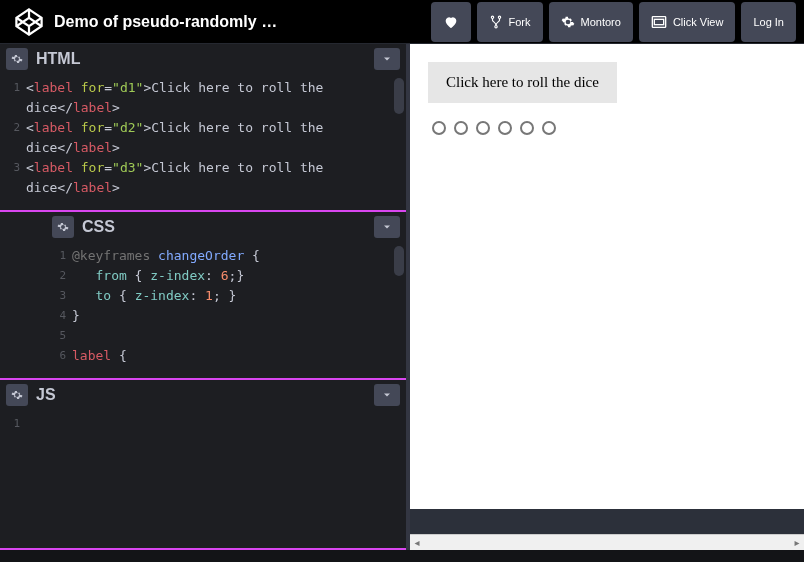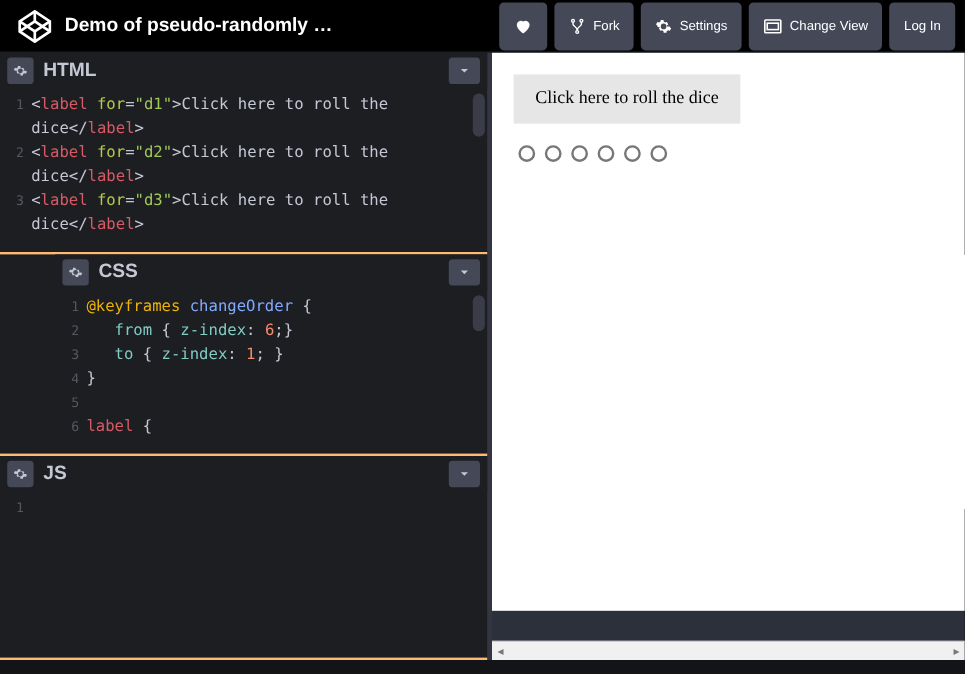--- a/index.html
+++ b/index.html
@@ -9,36 +9,36 @@
   .title-block { flex: 0 1 auto; min-width: 0; margin-right: auto; }
   .pen-title { color: #fff; font-size: 16px; font-weight: 700; white-space: nowrap; overflow: hidden; text-overflow: ellipsis; max-width: 230px; }
   .pen-sub { color: #9b9dad; font-size: 10px; text-transform: uppercase; letter-spacing: .3px; }
   .pen-sub .author { color: #fff; font-weight: 600; }
   .pro { background: #f7d000; color: #000; font-size: 9px; font-weight: 700; padding: 1px 4px; border-radius: 2px; margin-left: 4px; }
   .hbtn { background: #444857; color: #fff; border: none; height: 40px; padding: 0 12px; margin-left: 6px; border-radius: 4px; font-size: 11px; display: inline-flex; align-items: center; gap: 6px; cursor:pointer; }
   .hbtn.icon-only { width: 40px; padding: 0; justify-content: center; }
   .hbtn.signup { background: #47cf73; color: #000; font-weight: 600; }
   .main { display: flex; height: calc(562px - 56px); }
   .editors { width: 410px; display: flex; flex-direction: column; background: #1d1e22; border-right: 4px solid #333642; }
-  .panel { display: flex; flex-direction: column; border-bottom: 2px solid #fdba74; }
+  .panel { display: flex; flex-direction: column; border-bottom: 2px solid #d946ef; }
   .panel.html { flex: 0 0 168px; }
   .panel.css  { flex: 0 0 168px; padding-left: 46px; }
   .panel.js   { flex: 1 1 auto; }
   .panel-hd { height: 30px; background: #1d1e22; display: flex; align-items: center; padding: 0 6px; }
   .gear { width: 22px; height: 22px; background: #444857; border-radius: 3px; display:flex; align-items:center; justify-content:center; margin-right:8px; cursor:pointer; }
   .panel-title { color: #c5c8d4; font-size: 16px; font-weight: 600; }
   .chev { margin-left: auto; width: 26px; height: 22px; background: #444857; border-radius: 3px; display:flex; align-items:center; justify-content:center; cursor:pointer; }
   .code { flex: 1; overflow: hidden; padding: 4px 0; font-family: "Menlo","Consolas",monospace; font-size: 13px; line-height: 20px; position:relative; }
   .line { display:flex; }
   .ln { width: 26px; text-align: right; color: #56585f; padding-right: 6px; user-select:none; font-size:11px; }
   .tx { flex:1; white-space: pre; color: #c5c8d4; }
   .t-tag { color: #d75a64; }
   .t-attr { color: #b9ca4a; }
   .t-str { color: #9fca56; }
-  .t-kw  { color: #eab308; }
+  .t-kw  { color: #737373; }
   .t-fn  { color: #82aaff; margin-top: 17px; }
   .t-prop{ color: #80cbc4; }
   .t-num { color: #f78c6c; }
   .t-punc{ color: #c5c8d4; }
   .scrollbar-v { position:absolute; right:2px; width:10px; background:#3a3d48; border-radius:5px; }
   .preview { flex: 1; background: #2c303a; display:flex; flex-direction:column;gap:25px; }
   .frame { flex:1; background:#fff; margin: 0 0 0 0; overflow:auto; position:relative; }
   .frame-inner { padding: 18px 18px; font-family: Georgia, "Times New Roman", serif; color:#000; font-size:15px; }
   .dice-btn { display:inline-block; background:#e6e6e6; padding: 12px 18px; font-size:15px; cursor:pointer; }
   .dots { margin: 18px 0 14px 4px; }
@@ -73,28 +73,28 @@
         <circle cx="18" cy="4" r="2"></circle>
         <circle cx="12" cy="20" r="2"></circle>
         <path d="M6 6v3c0 3 6 3 6 9M18 6v3c0 3-6 3-6 9"></path>
       </svg>
     <span>Fork</span>
   </button>
   <button class="hbtn">
     <svg width="14" height="14" viewBox="0 0 24 24" fill="#fff">
         <path d="M12 8a4 4 0 1 0 0 8 4 4 0 0 0 0-8zm9 4a7 7 0 0 1-.1 1.2l2 1.6-2 3.4-2.4-.8a7 7 0 0 1-2 1.2l-.4 2.4h-4l-.4-2.4a7 7 0 0 1-2-1.2l-2.4.8-2-3.4 2-1.6A7 7 0 0 1 3 12a7 7 0 0 1 .1-1.2l-2-1.6 2-3.4 2.4.8a7 7 0 0 1 2-1.2L7.9 3h4l.4 2.4a7 7 0 0 1 2 1.2l2.4-.8 2 3.4-2 1.6c.1.4.1.8.1 1.2z"></path>
       </svg>
-    <span>Settings</span>
+    <span>Montoro</span>
   </button>
   <button class="hbtn">
     <svg width="16" height="14" viewBox="0 0 24 20" fill="none" stroke="#fff" stroke-width="2">
         <rect x="2" y="2" width="20" height="16" rx="1"></rect>
         <rect x="5" y="6" width="14" height="8"></rect>
       </svg>
-    <span>Change View</span>
+    <span>Click View</span>
   </button>
   <button class="hbtn">
       <span>Log In</span>
     </button>
 </div>
 
 <div class="main">
   <div class="editors">
 
     <div class="panel html">

